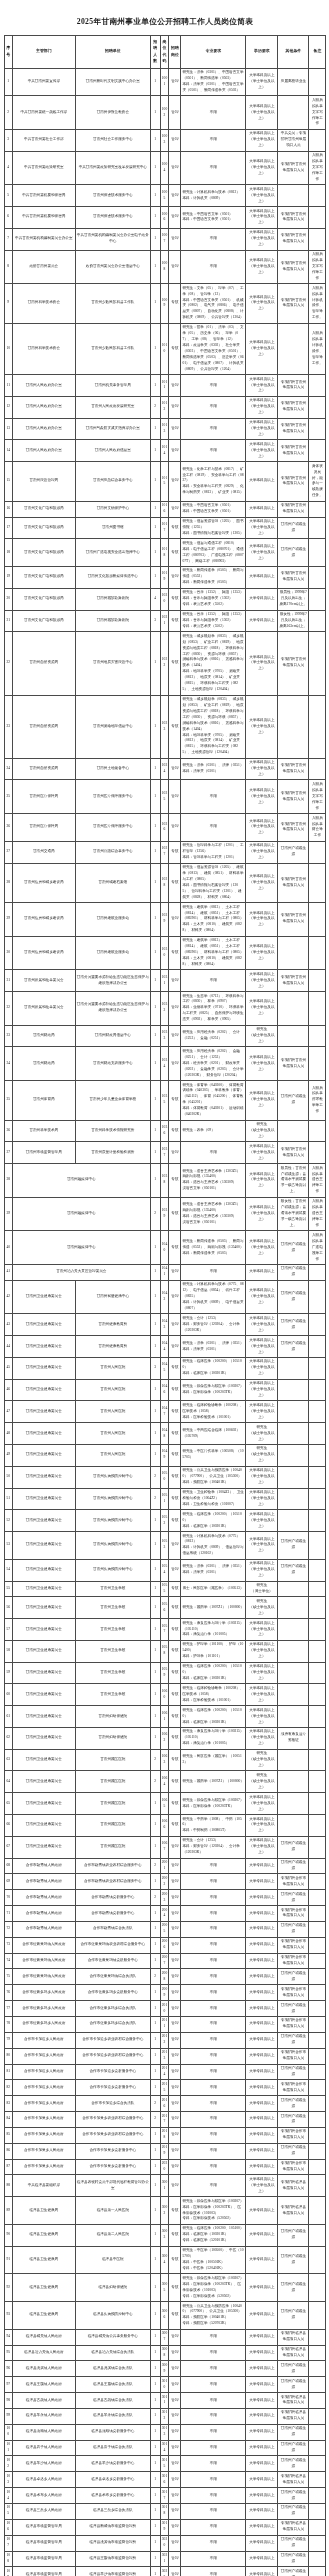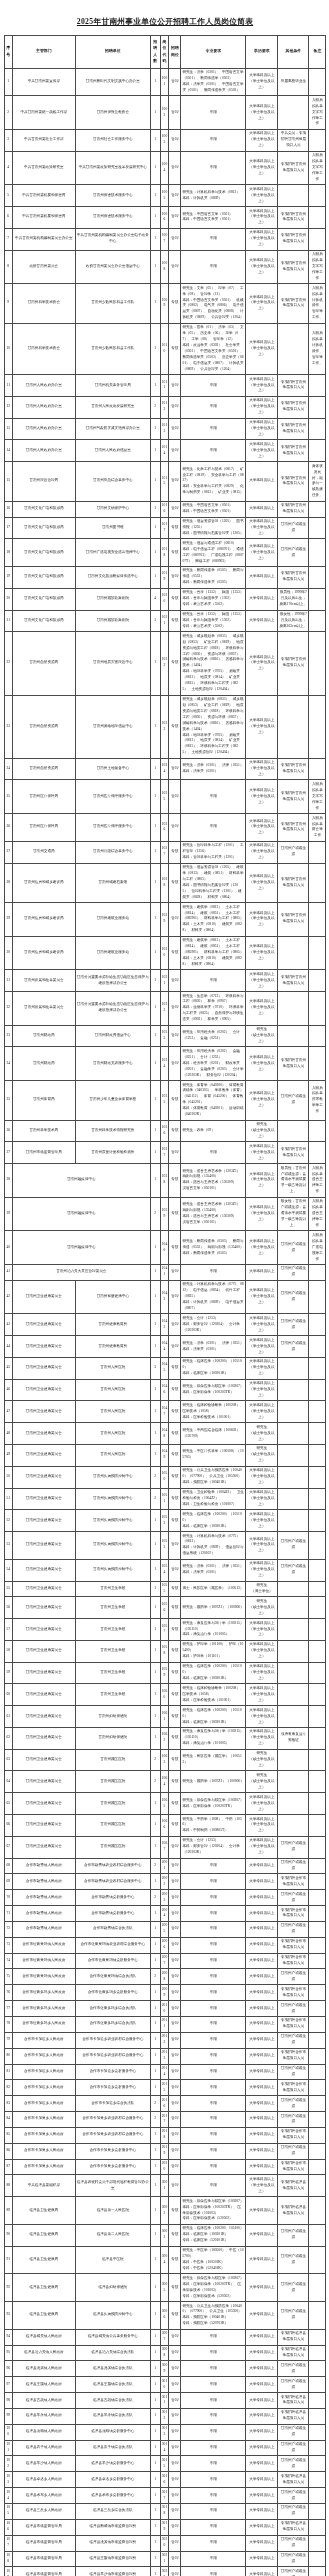--- a/index.html
+++ b/index.html
@@ -1,18 +1,18 @@
 <!DOCTYPE html>
 <html style="font-size:8.2px"><head>
 <meta charset="utf-8">
 <style>
   html,body{margin:0;padding:0;background:#f2f2f2;}
   .page{width:330px;background:#ffffff;margin:0 auto;padding:14.4px 0 20.6px 0;position:relative;
         font-family:"Liberation Serif","DejaVu Serif",serif;color:#1a1a1a;}
-  .title{font-size:7.7px;font-weight:bold;text-align:center;margin:3.1px 0 7.2px 0;letter-spacing:0.3px;text-decoration:underline;}
+  .title{font-size:7.7px;font-weight:bold;text-align:center;margin:3.1px 0 7.2px 0;letter-spacing:0.3px;}
   table{border-collapse:collapse;table-layout:fixed;margin:0 auto;width:321px;}
   th,td{border:0.5px solid #4a4a4a;font-size:3.6px;line-height:1.65;padding:1.5px 1px;
         text-align:center;vertical-align:middle;word-break:break-all;white-space:pre-line;}
   th{font-weight:bold;font-size:3.9px;padding:3.1px 1px;}
   td.major-long{text-align:left;}
 </style>
 </head>
 <body>
 
 <div class="page">

